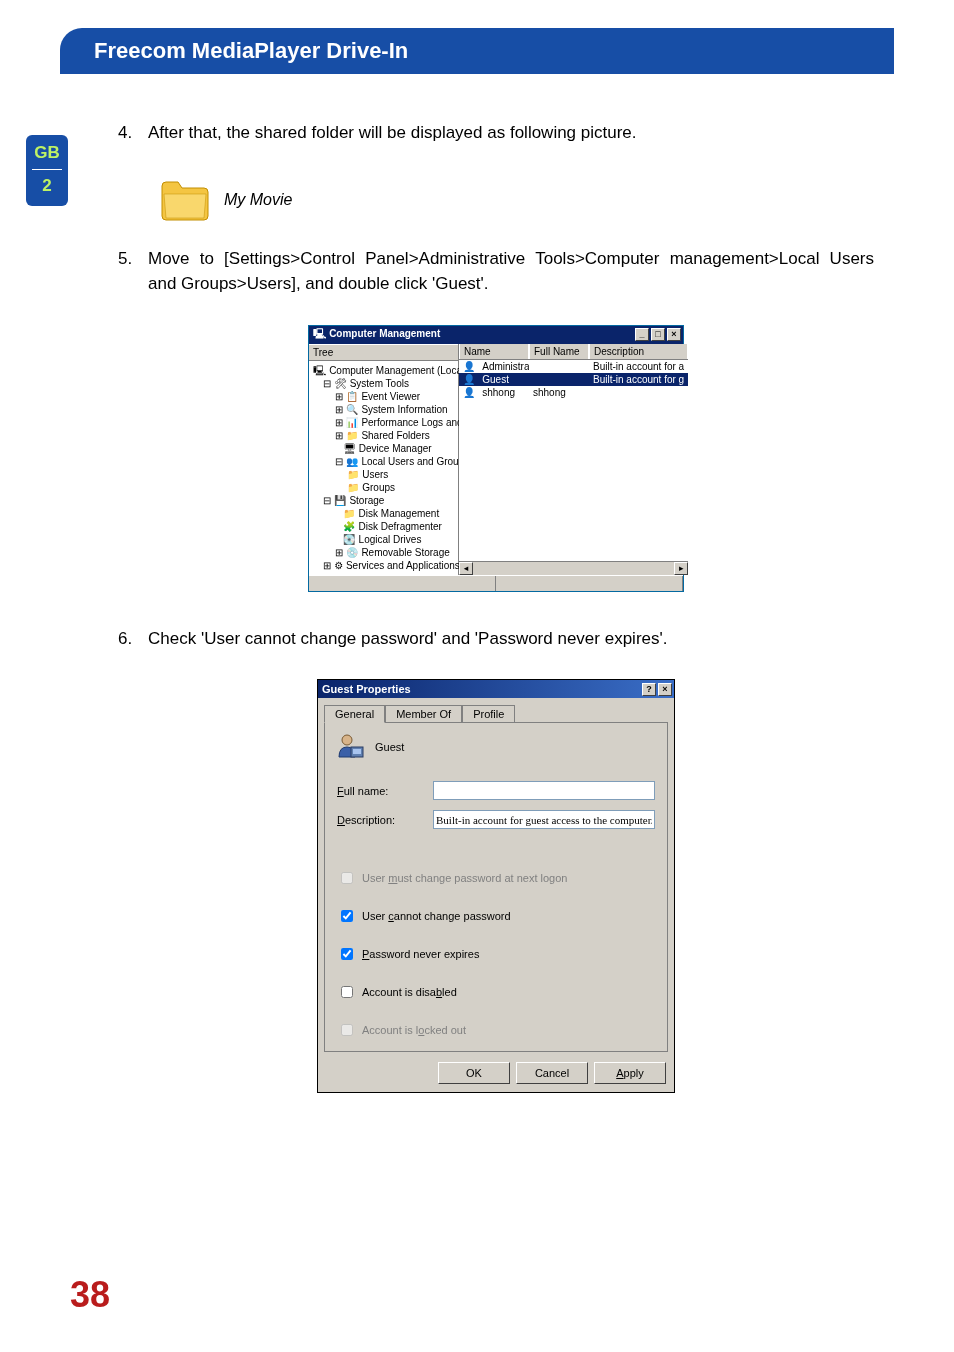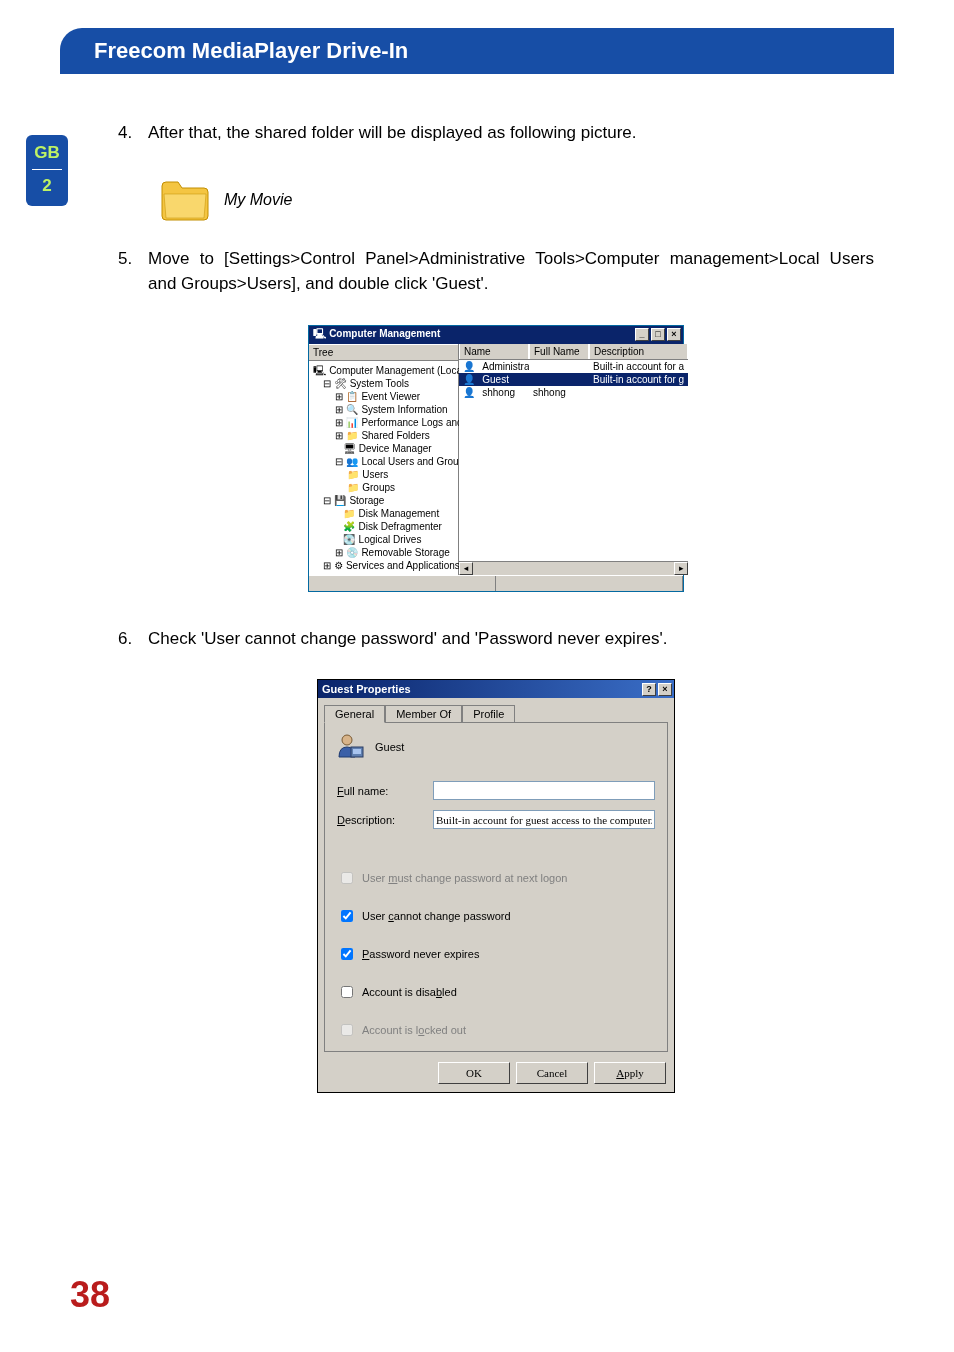--- a/index.html
+++ b/index.html
@@ -297,21 +297,21 @@
     gap:6px;
     padding: 4px 8px 8px 8px;
   }
   .dlg-buttons button {
     width:72px;
     height:22px;
     background:#d4d0c8;
     border:1px solid #404040;
     border-top-color:#fff;
     border-left-color:#fff;
-    font-family:Liberation Serif, serif;
+    font-family:Liberation Sans, sans-serif;
     font-size:11px;
   }
   .dlg-buttons button .u { text-decoration: underline; }
 </style>
 </head>
 <body>
 
 <div class="page">
 
   <div class="title-band">

